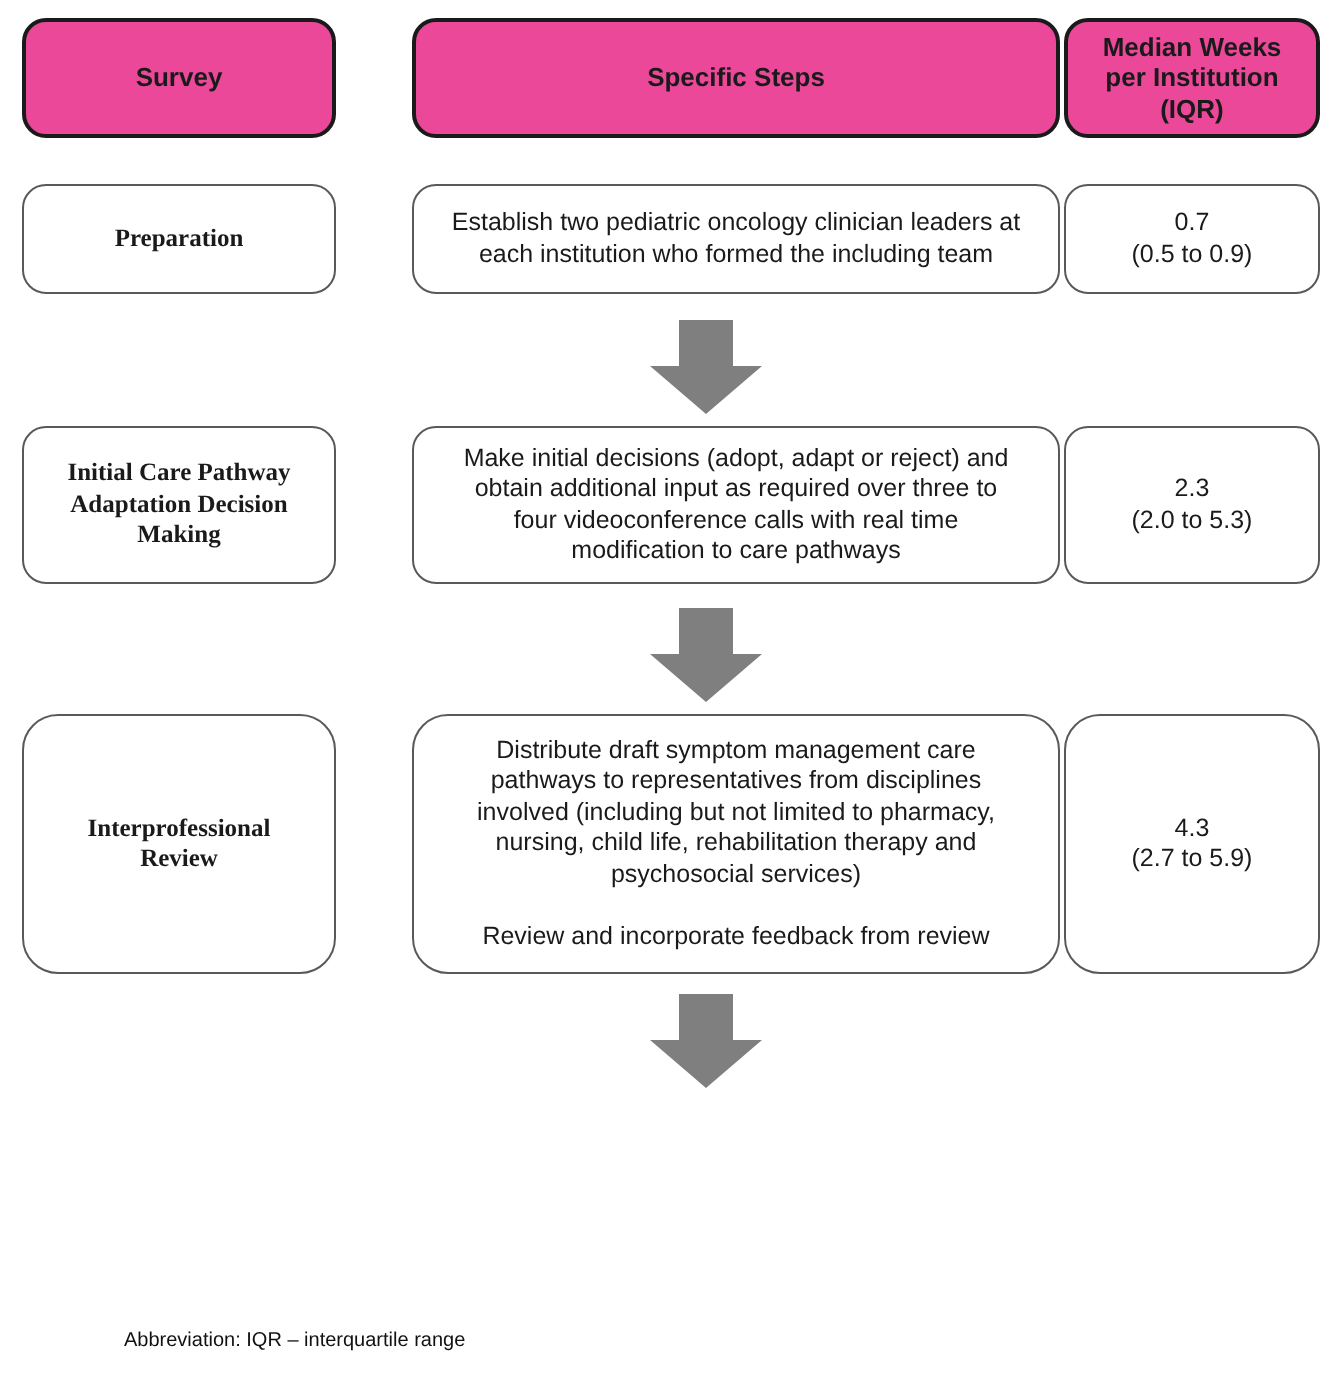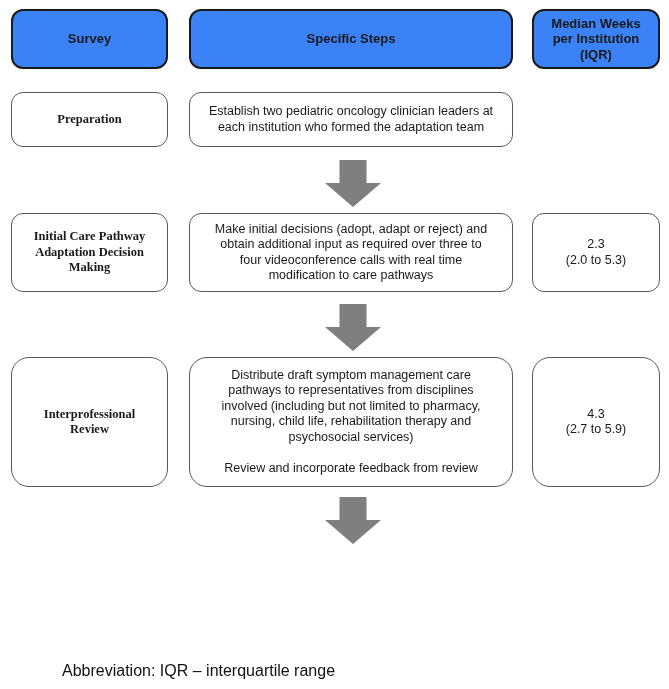--- a/index.html
+++ b/index.html
@@ -20,76 +20,78 @@
     position: absolute;
     box-sizing: border-box;
     display: flex;
     align-items: center;
     justify-content: center;
     text-align: center;
     white-space: pre-line;
     padding: 2px 4px;
   }
   .hdr {
-    background: #3b82f6;
+    background: #ec4899;
     border: 2px solid #1a1a1a;
     border-radius: 12px;
     font-weight: bold;
     font-size: 13px;
     line-height: 15.5px;
   }
   .cell {
     background: #ffffff;
     border: 1px solid #595959;
     border-radius: 12px;
     font-size: 12.5px;
     line-height: 15.5px;
   }
   .cell.big { border-radius: 18px; }
   .phase { font-weight: bold; font-family: Liberation Serif, serif; }
   .col-phase  { left: 11px;  width: 157px; }
-  .col-steps  { left: 189px; width: 324px; }
+  .col-steps  { left: 206px; width: 324px; }
   .col-median { left: 532px; width: 128px; }
   .r-hdr { top: 9px;   height: 60px; }
   .r1    { top: 92px;  height: 55px; }
   .r2    { top: 213px; height: 79px; }
   .r3    { top: 357px; height: 130px; }
   .r4    { top: 562px; height: 63px; }
   .arrow {
     position: absolute;
     left: 325px;
     width: 56px;
     height: 47px;
   }
   .a1 { top: 160px; }
   .a2 { top: 304px; }
   .a3 { top: 497px; }
   .footnote {
     position: absolute;
     left: 62px;
     top: 663px;
-    font-size: 16px;
+    font-size: 10px;
     line-height: 16px;
     color: #111111;
   }
 </style>
 </head>
 <body>
 
 <div class="canvas">
 
   <div class="box hdr col-phase r-hdr">Survey</div>
   <div class="box hdr col-steps r-hdr">Specific Steps</div>
   <div class="box hdr col-median r-hdr">Median Weeks
 per Institution
 (IQR)</div>
 
   <div class="box cell phase col-phase r1">Preparation</div>
   <div class="box cell col-steps r1">Establish two pediatric oncology clinician leaders at
-each institution who formed the adaptation team</div>
+each institution who formed the including team</div>
+  <div class="box cell col-median r1">0.7
+(0.5 to 0.9)</div>
 
   <svg class="arrow a1" viewBox="0 0 56 47">
     <polygon points="14.5,0 41.5,0 41.5,23 56,23 28,47 0,23 14.5,23" fill="#7f7f7f"></polygon>
   </svg>
 
   <div class="box cell phase col-phase r2">Initial Care Pathway
 Adaptation Decision
 Making</div>
   <div class="box cell col-steps r2">Make initial decisions (adopt, adapt or reject) and
 obtain additional input as required over three to

